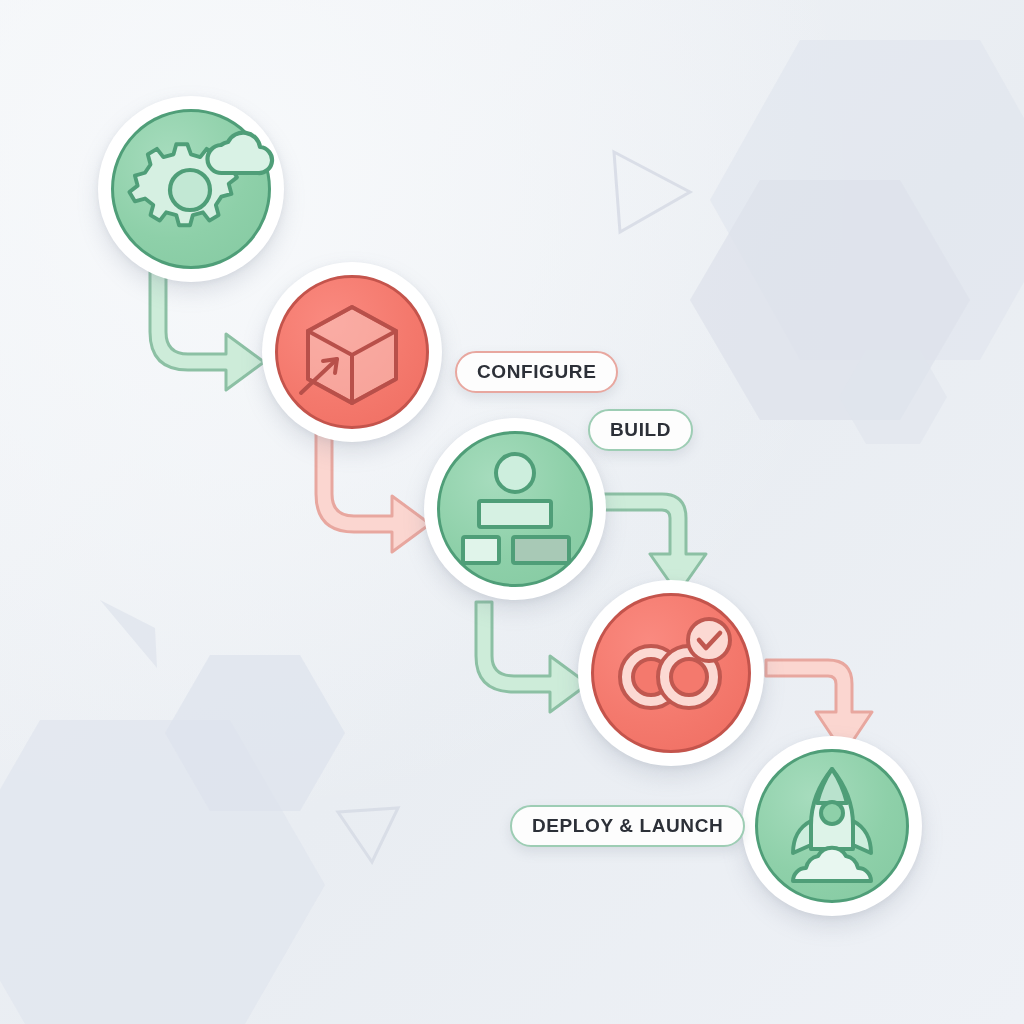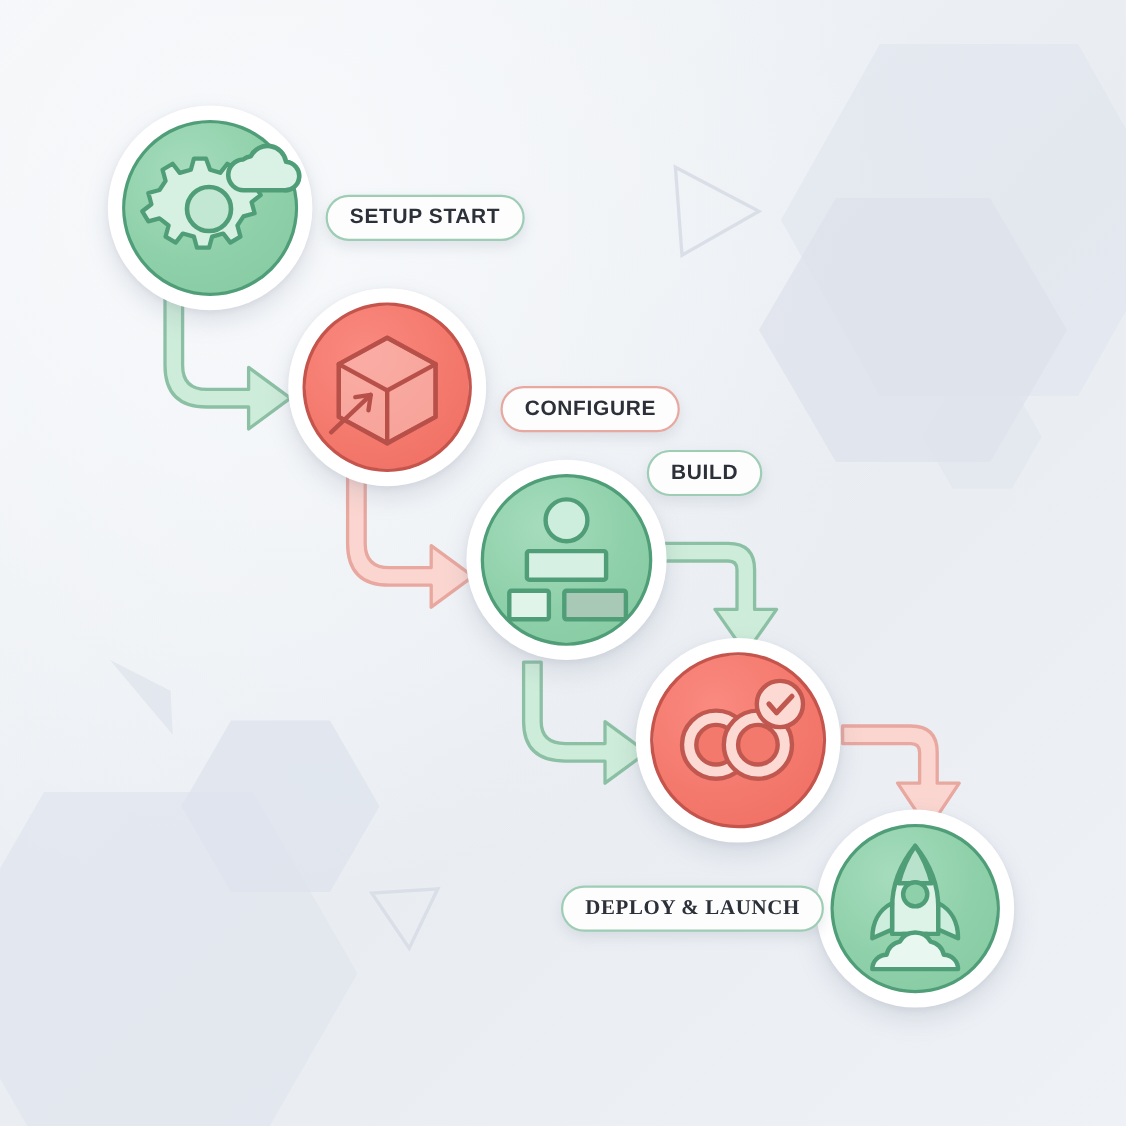--- a/index.html
+++ b/index.html
@@ -137,23 +137,20 @@
                    L62,110 L59,99 L48,96 L41,105 L31,99 L34,88 L25,81 L14,84 L8,74
                    L17,67 L14,56 L25,53 L31,44 L28,33 L38,27 L45,36 L56,33 L59,22
                    L71,22 Z" transform="translate(6,10) scale(0.92)"></path>
           <circle cx="74" cy="76" r="20" fill="#c2e8d4"></circle>
         </g>
         <g>
           <path d="M112,28 a17,17 0 0 1 32,5 a13,13 0 0 1 -2,26 l-36,0 a14,14 0 0 1 -1,-28 a16,16 0 0 1 7,-3 Z" fill="#d9f2e5" stroke="#4f9e78" stroke-width="4.2" stroke-linejoin="round"></path>
         </g>
       </svg>
     </div>
-  </div>
-  <div class="pill green" style="left:296px;top:177px;">
-    <span>SETUP START</span>
   </div>
 
   <div class="node" style="left:262px;top:262px;width:180px;height:180px;">
     <div class="disc red">
       <svg width="118" height="118" viewBox="0 0 118 118">
         <g stroke="#b8504a" stroke-width="4" stroke-linejoin="round" stroke-linecap="round" fill="none">
           <path d="M59,14 L103,38 L103,86 L59,110 L15,86 L15,38 Z" fill="#fbc9c2" opacity="0.55"></path>
           <path d="M15,38 L59,62 L103,38" fill="none"></path>
           <path d="M59,62 L59,110" fill="none"></path>
           <path d="M59,14 L103,38 L103,86 L59,110 L15,86 L15,38 Z" fill="none"></path>
@@ -207,17 +204,17 @@
           <circle cx="61" cy="50" r="11" fill="#8ed0a9"></circle>
           <path d="M40,58 C28,64 22,76 22,90 L40,82 Z" fill="#cdeedd"></path>
           <path d="M82,58 C94,64 100,76 100,90 L82,82 Z" fill="#cdeedd"></path>
           <path d="M50,86 L72,86 L68,100 L54,100 Z" fill="#e4f6ed"></path>
           <path d="M22,118 a13,13 0 0 1 13,-13 a15,15 0 0 1 12,-12 a16,16 0 0 1 28,0
                    a15,15 0 0 1 12,12 a13,13 0 0 1 13,13 Z" fill="#e8f7f0"></path>
         </g>
       </svg>
     </div>
   </div>
-  <div class="pill green" style="left:510px;top:805px;font-family:Liberation Serif, serif;">
+  <div class="pill green" style="left:510px;top:805px;">
     <span>DEPLOY &amp; LAUNCH</span>
   </div>
 
 </div>
 
 </body></html>

